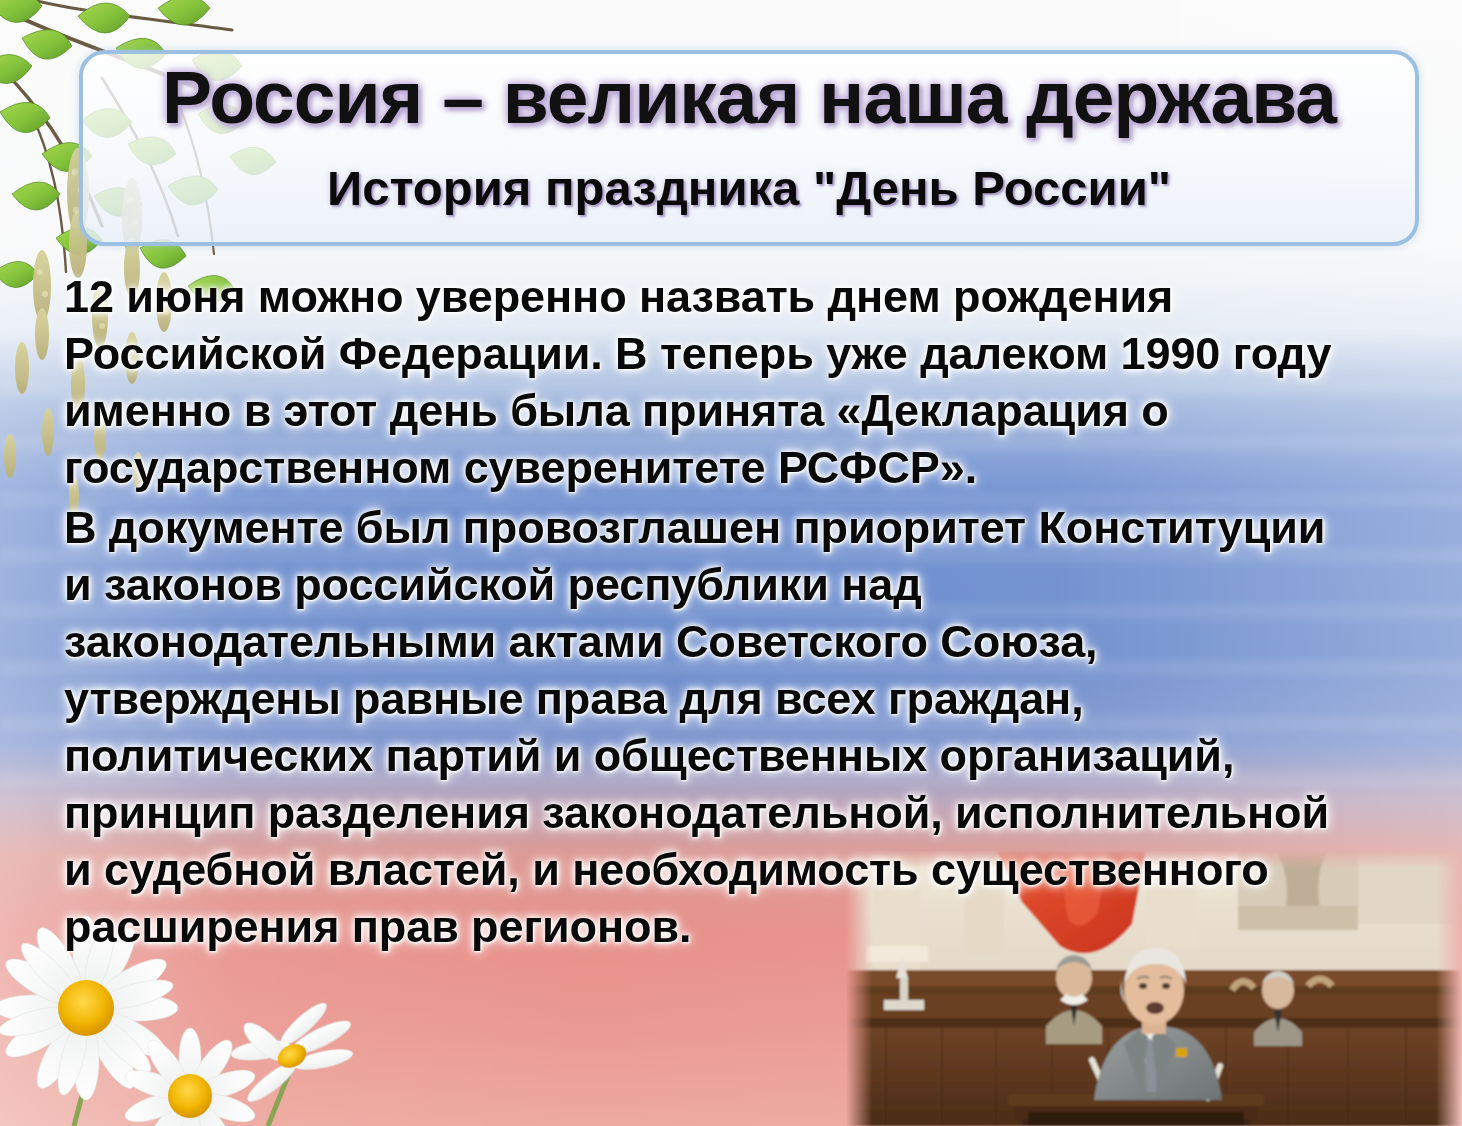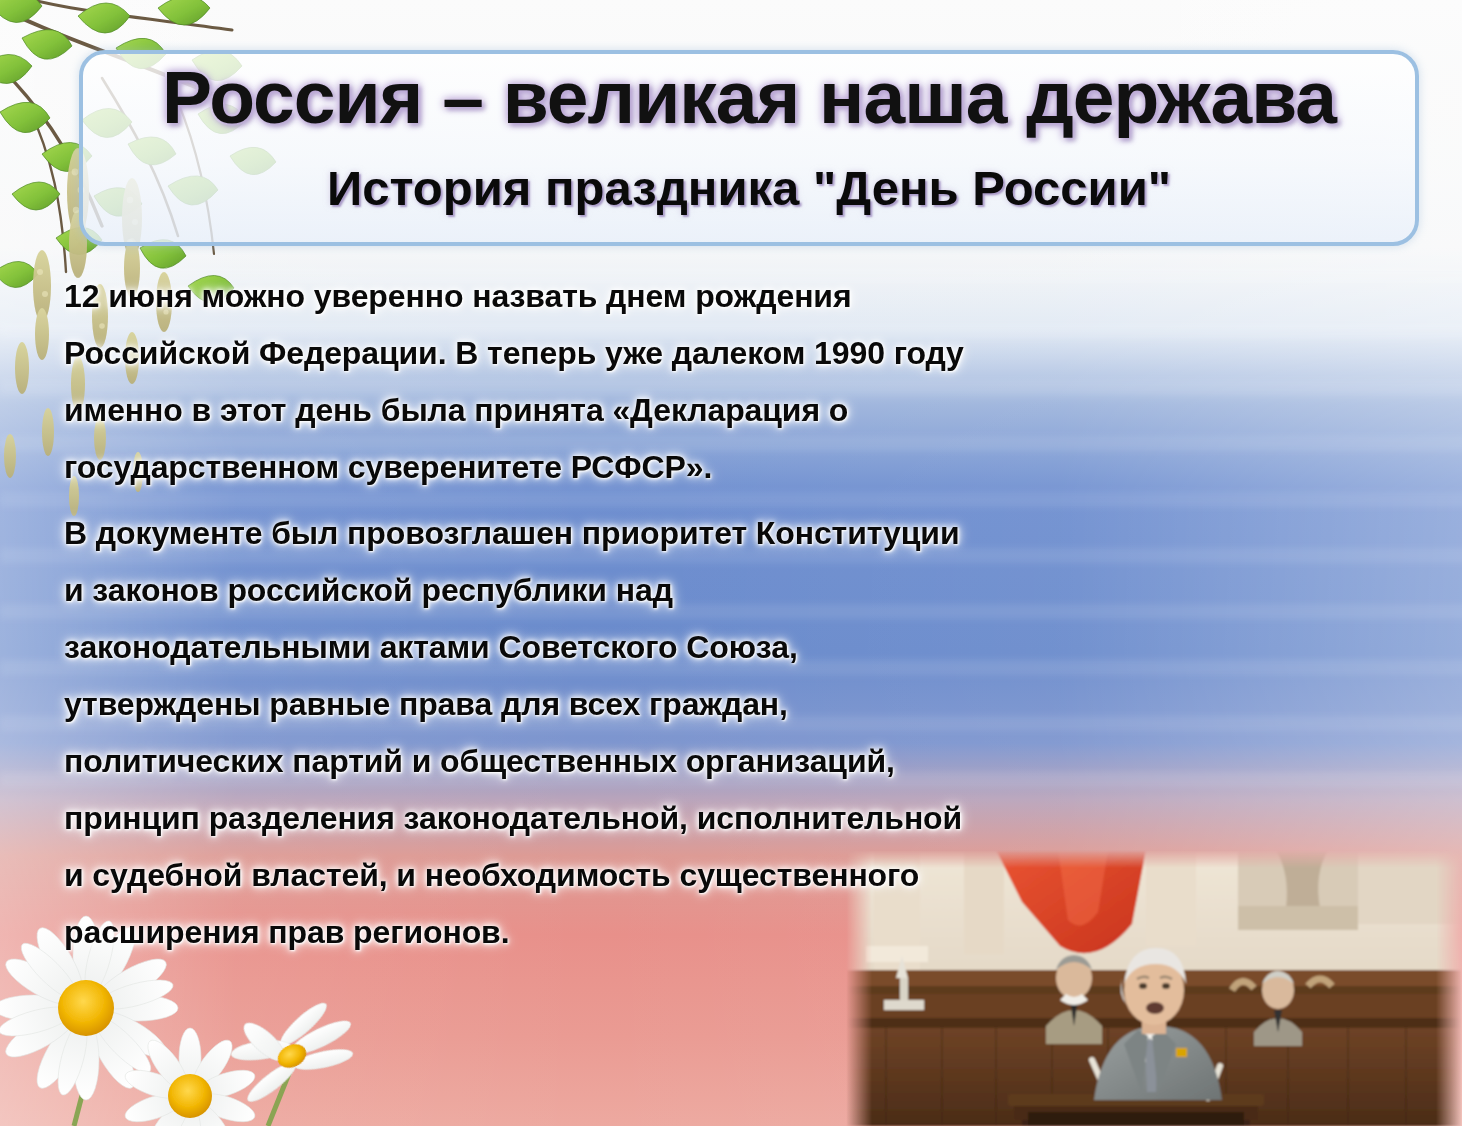--- a/index.html
+++ b/index.html
@@ -153,33 +153,33 @@
       0 0 6px rgba(190,175,215,0.55);
   }
 
   
   .body-copy {
     position: absolute;
     left: 64px; top: 268px;
     width: 1382px;
   }
   .para {
-    font-size: 32px;
+    font-size: 45px;
     font-weight: bold;
     line-height: 57px;
     color: #090909;
     letter-spacing: -0.1px;
     text-shadow:
       0 0 5px #ffffff,
       0 0 9px #ffffff,
       0 0 14px #ffffff,
       1px 1px 2px rgba(255,255,255,0.95);
     white-space: pre-line;
   }
-  .para.p2 { margin-top: 9px; }
+  .para.p2 { margin-top: 3px; }
 </style>
 </head>
 <body>
 
 <div id="slide">
 
   <div class="bg-flag"></div>
   <div class="bg-sheen"></div>
   <div class="bg-blinds"></div>
 

